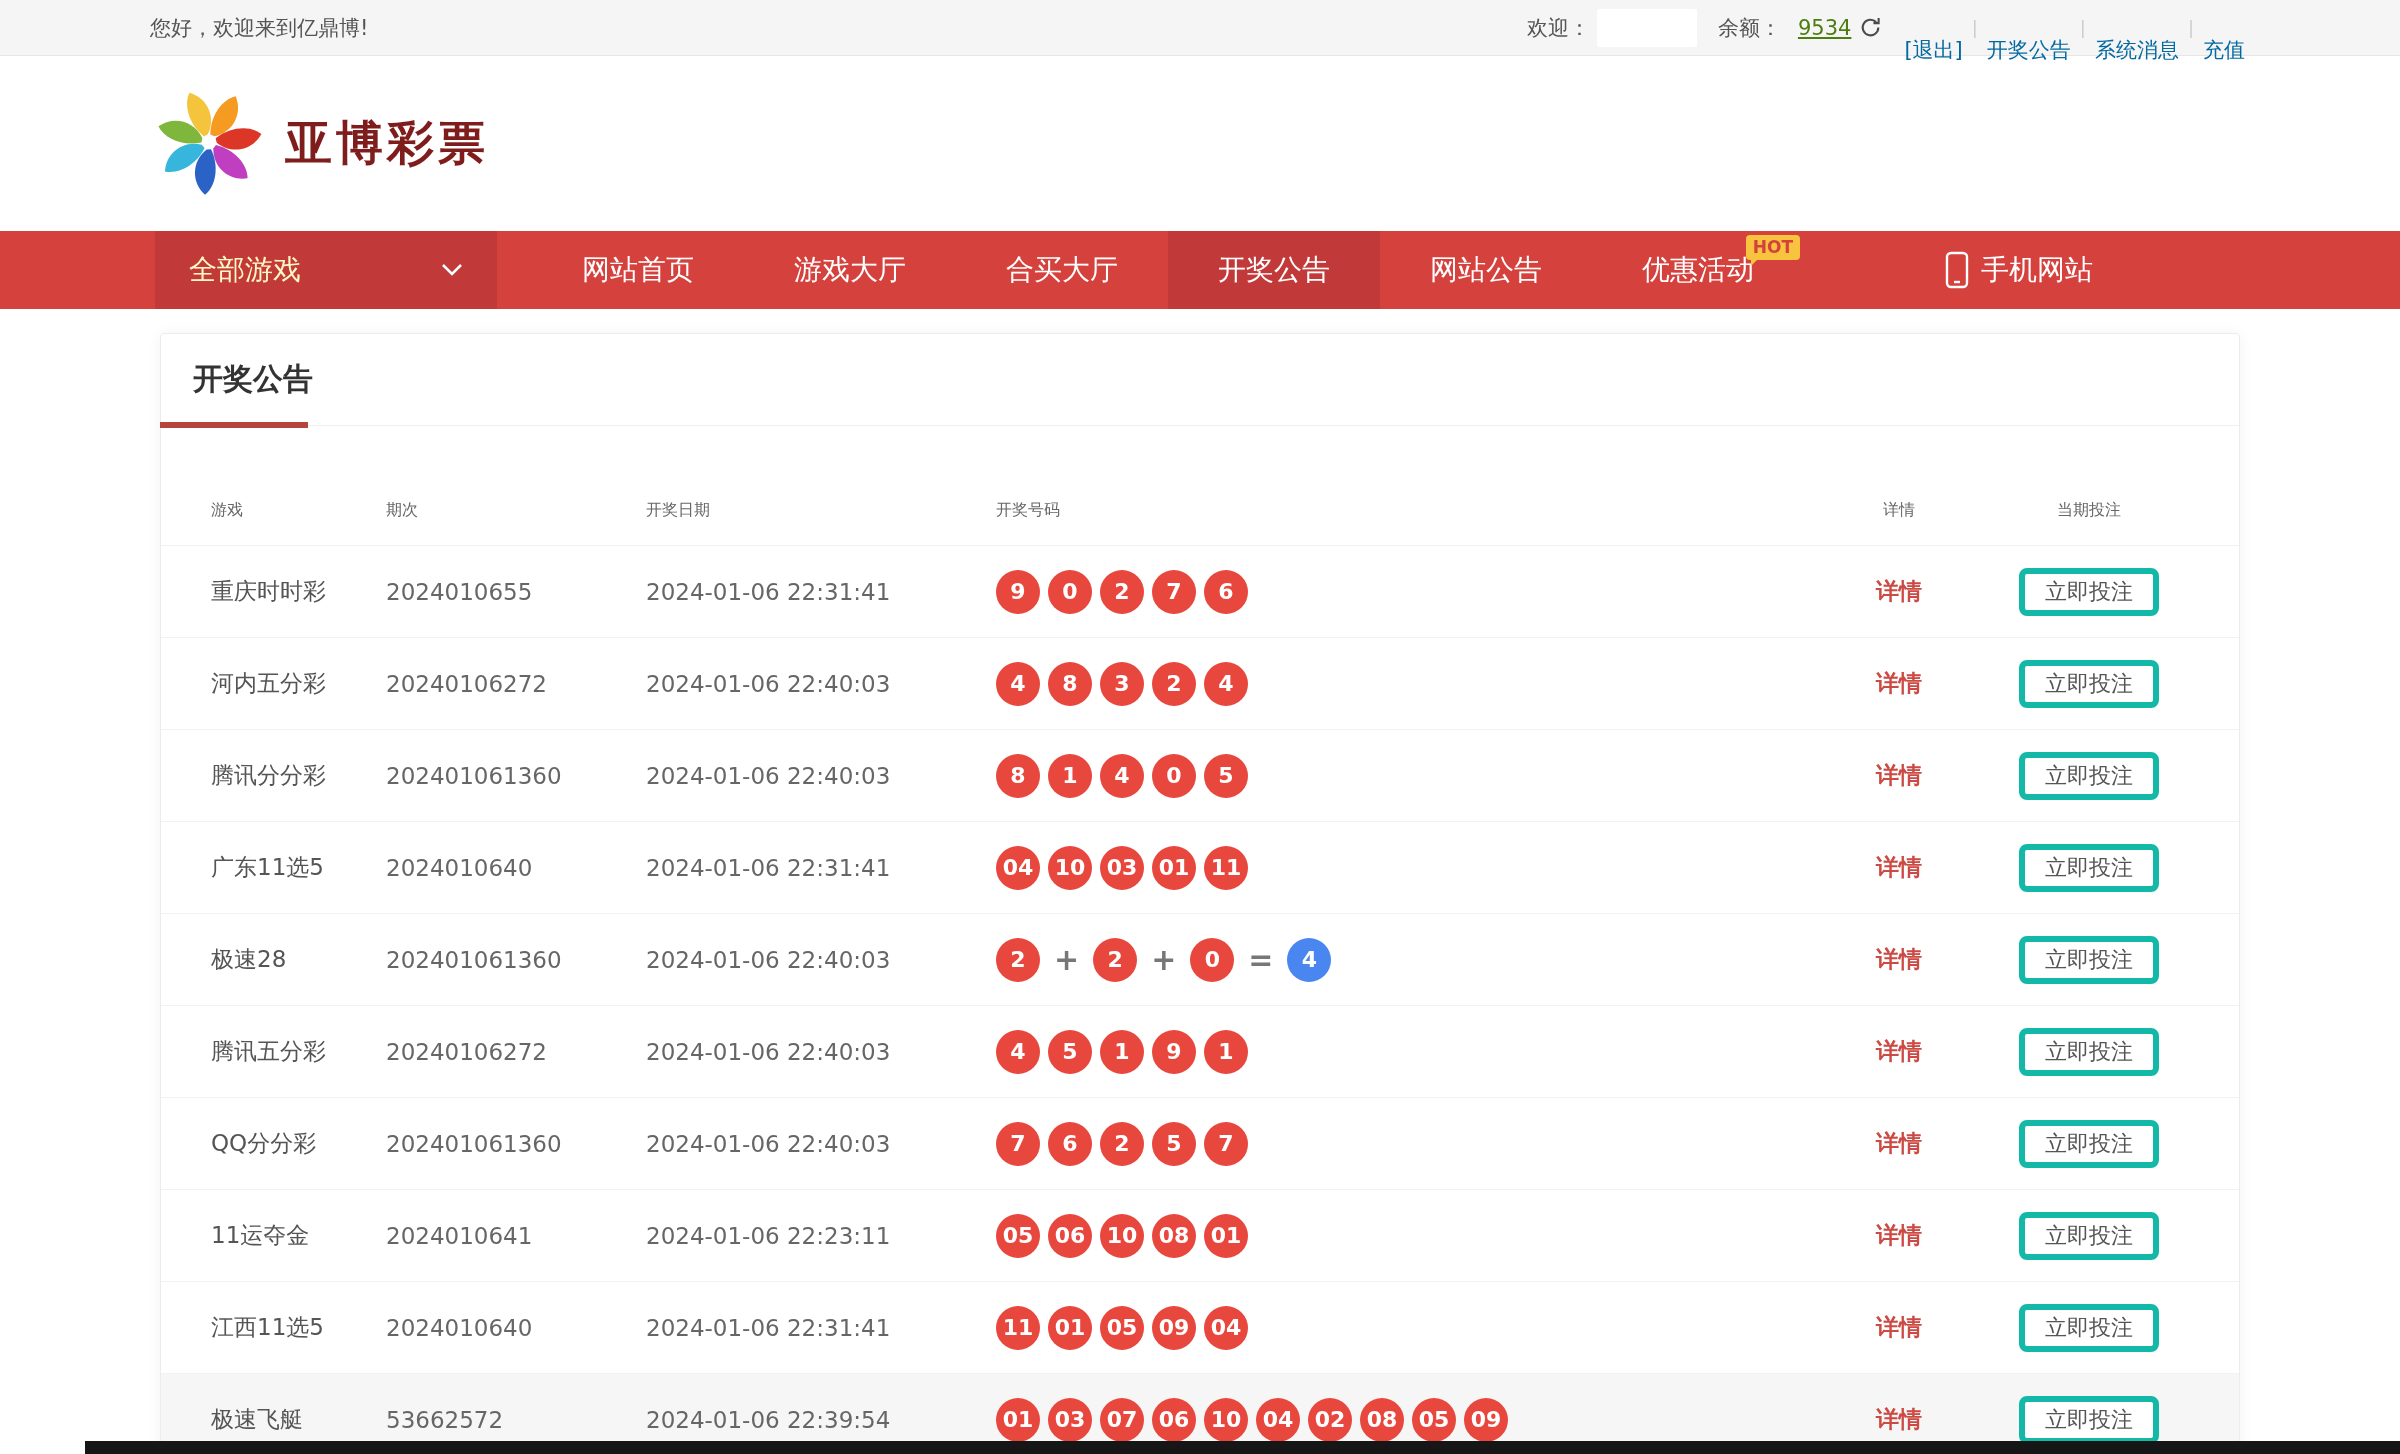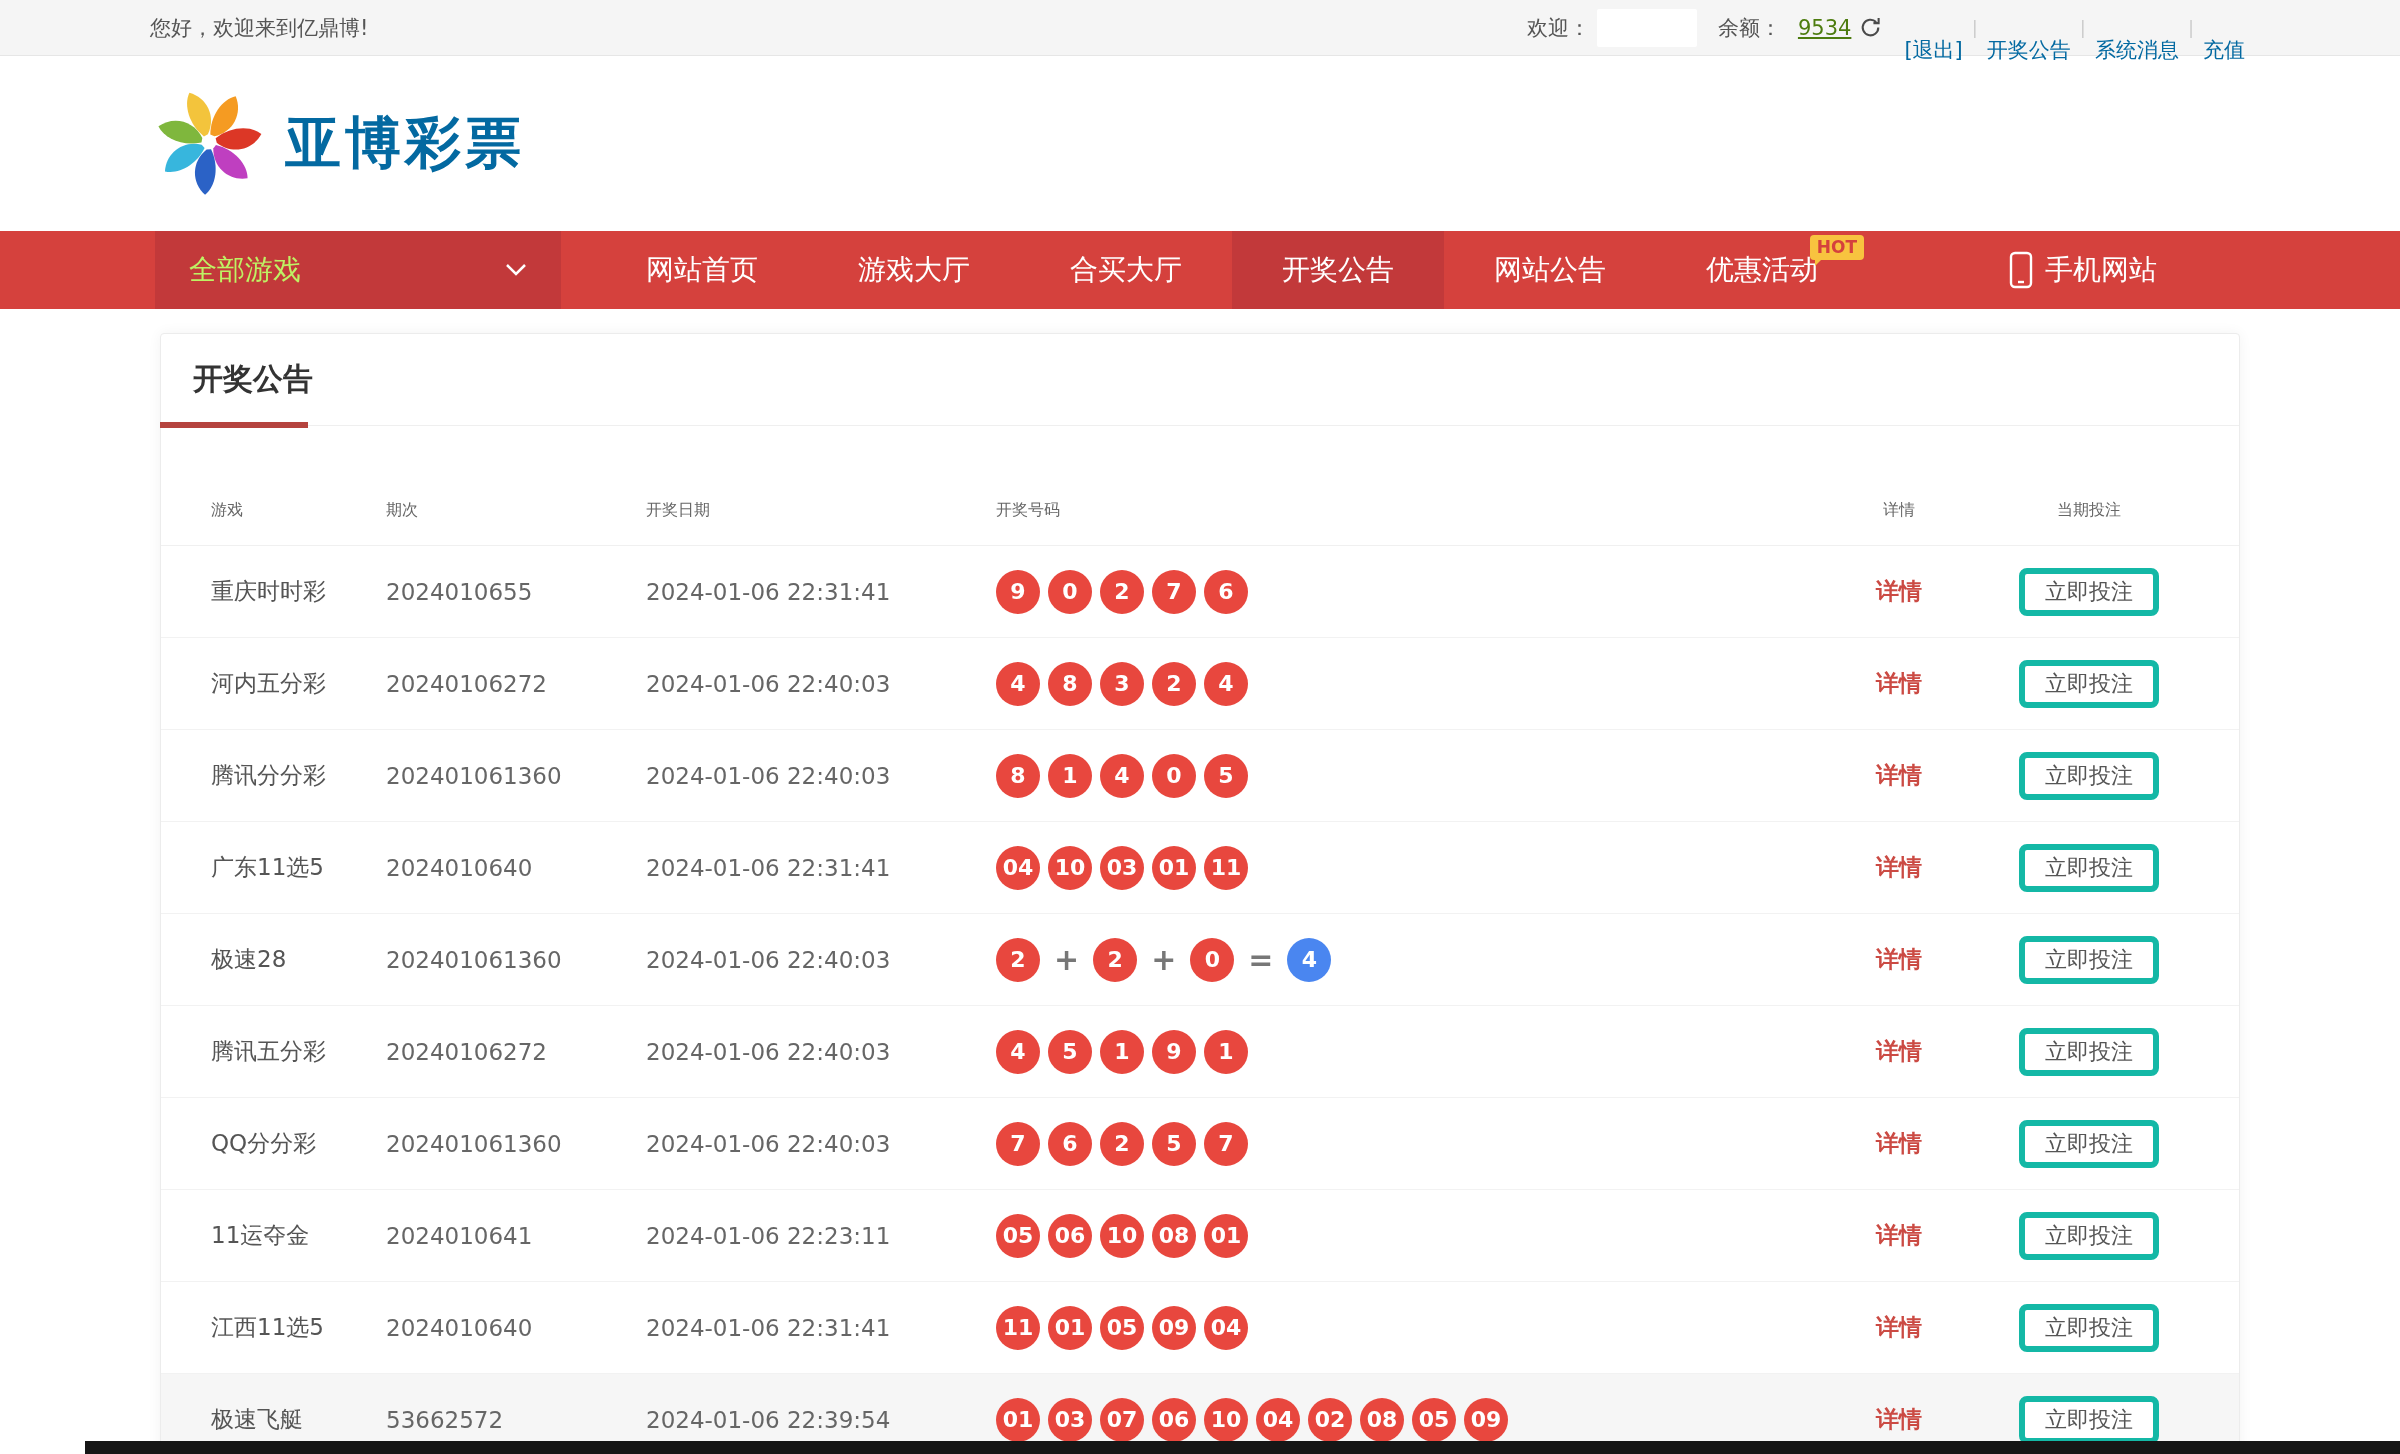--- a/index.html
+++ b/index.html
@@ -18,26 +18,26 @@
   .topbar-right { display:flex; align-items:center; gap:7px; }
   .topbar-right .sep { color:#ccc; font-size:18px; padding:0 2px; }
   .username-box { width:100px; height:38px; background:#fff; border-radius:2px; }
   .balance-value { color:#4d7c0f; margin-left:10px;text-decoration:underline; }
   .refresh-icon svg { display:block; }
   .toplink { color:#0369a1; text-decoration:none; cursor:pointer;margin-top:44px; }
 
   
   .site-header { height:175px; background:#fff; display:flex; align-items:center; padding:0 155px; }
   .logo { display:flex; align-items:center; gap:22px; cursor:pointer; }
-  .brand-text { font-size:56px; font-weight:700; color:#0369a1; letter-spacing:4px; }
+  .brand-text { font-size:47px; font-weight:700; color:#7f1d1d; letter-spacing:4px; }
 
   
   .nav { height:78px; background:#d5413d; display:flex; align-items:stretch; padding:0 0 0 155px; }
   .all-games {
-    width:406px; background:#c2393a; color:#bef264; font-size:28px;
+    width:342px; background:#c2393a; color:#fef9c3; font-size:28px;
     display:flex; align-items:center; justify-content:space-between;
     padding:0 34px; cursor:pointer; flex:none;
   }
   .nav-items { display:flex; margin-left:35px; }
   .nav-item {
     width:212px; color:#fff; font-size:28px; display:flex; align-items:center;
     justify-content:center; cursor:pointer; position:relative; gap:12px;
   }
   .nav-item.active { background:#c2393a; }
   .nav-item.phone-item { width:250px; margin-left:90px; }

